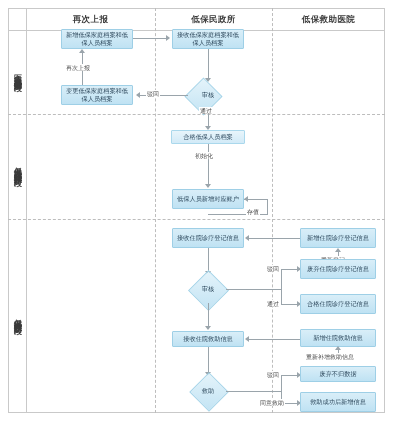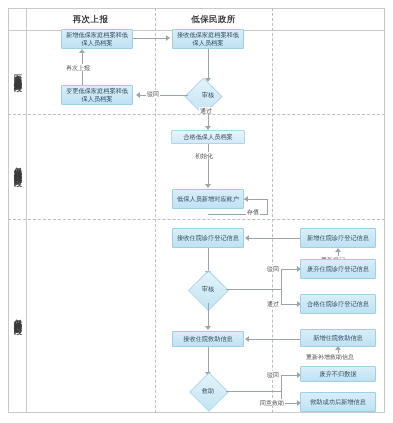--- a/index.html
+++ b/index.html
@@ -116,20 +116,21 @@
   <div class="sidecol-rule"></div>
 
   <div class="lane-rule" style="top:114px;"></div>
   <div class="lane-rule" style="top:219px;"></div>
 
   <div class="col-rule" style="left:155px;height:405px;"></div>
   <div class="col-rule" style="left:272px;height:405px;"></div>
 
   <div class="colhdr" style="left:26px;width:129px;">再次上报</div>
   <div class="colhdr" style="left:155px;width:117px;">低保民政所</div>
+  <div class="colhdr" style="left:272px;width:113px;">低保救助医院</div>
 
   <div class="stagelbl" style="top:31px;height:83px;">医疗人员档案审批阶段</div>
   <div class="stagelbl" style="top:115px;height:104px;">低保人员医疗账户操作阶段</div>
   <div class="stagelbl" style="top:220px;height:193px;">低保医疗救助阶段</div>
 
   <div class="node" style="left:61px;top:29px;width:72px;height:20px;">新增低保家庭档案和低保人员档案</div>
 
   <div class="node" style="left:172px;top:29px;width:72px;height:20px;">接收低保家庭档案和低保人员档案</div>
 
   <div class="ln lnh" style="left:133px;top:38px;width:33px;"></div>

